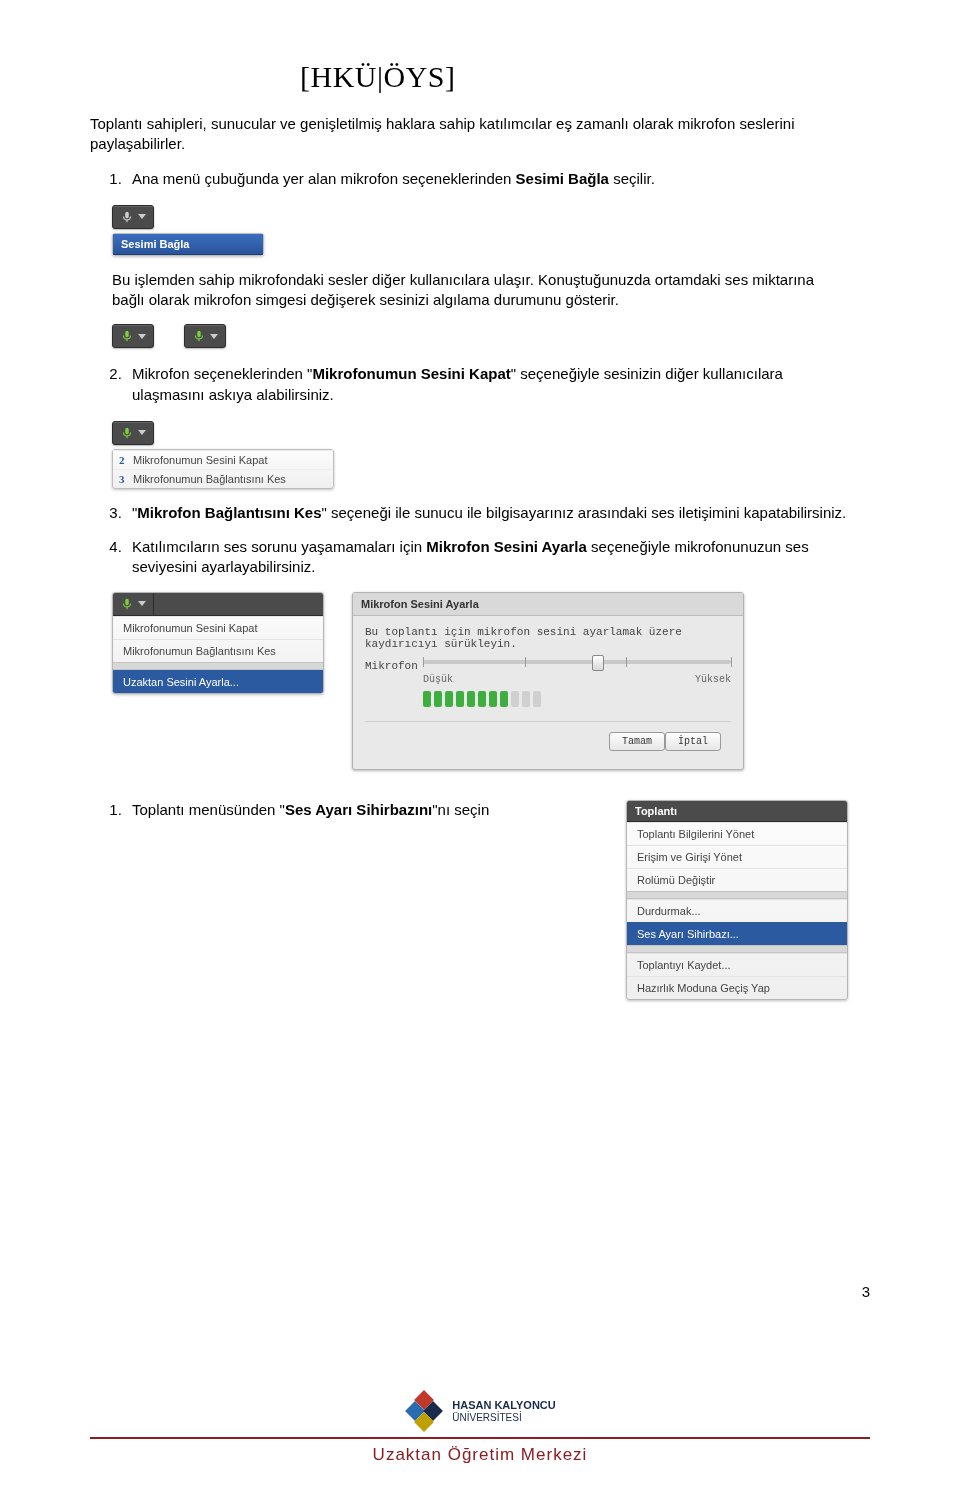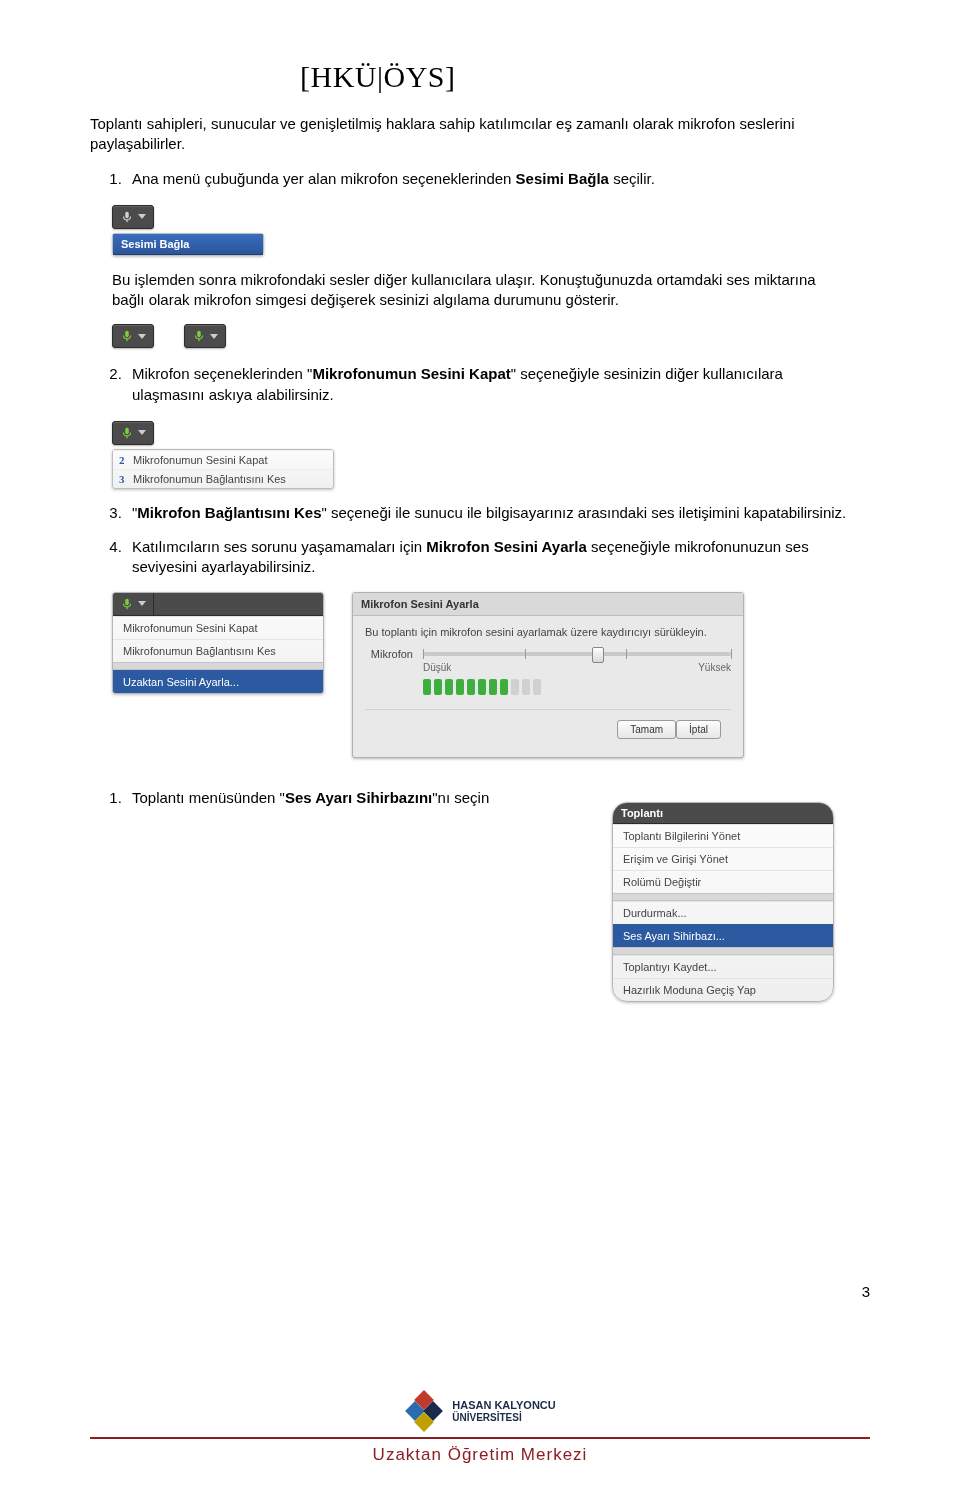--- a/index.html
+++ b/index.html
@@ -132,22 +132,22 @@
     border-radius:3px;
     background:#e9e9e9;
     font-size:11px;
     color:#444;
     box-shadow:0 1px 3px rgba(0,0,0,.3);
     margin-bottom:30px;
   }
   .dialog .dlg-title{
     background:#d9d9d9;padding:5px 8px;font-weight:bold;border-bottom:1px solid #bcbcbc;color:#333;
   }
-  .dialog .dlg-body{padding:10px 12px 8px 12px;}
-  .dialog .slider-row{display:flex;align-items:center;gap:10px;margin:10px 0 2px;}
+  .dialog .dlg-body{padding:10px 12px 8px 12px;font-family:Liberation Mono, monospace;}
+  .dialog .slider-row{display:flex;gap:10px;margin:10px 0 2px;}
   .dialog .slider-track{
     flex:1;height:4px;background:#c9c9c9;border-radius:2px;position:relative;
   }
   .dialog .slider-track .tick{
     position:absolute;top:-3px;width:1px;height:10px;background:#9a9a9a;
   }
   .dialog .slider-thumb{
     position:absolute;top:-5px;left:55%;width:10px;height:14px;background:linear-gradient(#fefefe,#d8d8d8);border:1px solid #888;border-radius:2px;
   }
   .dialog .slider-labels{display:flex;justify-content:space-between;margin:2px 0 6px 58px;font-size:10px;color:#666;}
@@ -162,21 +162,21 @@
     display:flex;justify-content:flex-end;padding:10px 10px 10px;border-top:1px solid #d1d1d1;margin-top:14px;
   }
   .dialog .btn{
     background:linear-gradient(#fdfdfd,#e6e6e6);border:1px solid #9a9a9a;border-radius:3px;padding:3px 12px;font-size:10px;color:#333;
   }
   
   .footer-area{
     position:absolute;bottom:20px;left:0;right:0;padding:0 90px;
   }
   .footer-logo{
-    display:flex;justify-content:center;align-items:center;gap:8px;margin-bottom:6px;font-weight:bold;
+    display:flex;justify-content:center;align-items:center;gap:8px;margin-bottom:6px;
   }
   .hku-mark{position:relative;width:40px;height:40px;}
   .hku-mark .d{position:absolute;width:14px;height:14px;transform:rotate(45deg);}
   .hku-mark .d1{background:#c0392b;left:13px;top:2px;}
   .hku-mark .d2{background:#2b6cb0;left:4px;top:13px;}
   .hku-mark .d3{background:#1a2a4a;left:22px;top:13px;}
   .hku-mark .d4{background:#c0a000;left:13px;top:24px;}
   .hku-txt{font-size:10px;color:#1a2a4a;line-height:1.1;}
   .hku-txt b{font-size:11px;}
   .footer-bar{
@@ -213,21 +213,21 @@
         </span>
         <span class="triangle"></span>
       </div>
     </div>
     <br>
     <div class="mock-dropdown" style="margin-top:-6px;">
       <div class="mock-dd-header">Sesimi Bağla</div>
     </div>
   </div>
 
-  <p class="body-text" style="margin-left:22px;">Bu işlemden sonra mikrofondaki sesler diğer kullanıcılara ulaşır. Konuştuğunuzda ortamdaki ses miktarına bağlı olarak mikrofon simgesi değişerek sesinizi algılama durumunu gösterir.</p>
+  <p class="body-text" style="margin-left:22px;">Bu işlemden sahip mikrofondaki sesler diğer kullanıcılara ulaşır. Konuştuğunuzda ortamdaki ses miktarına bağlı olarak mikrofon simgesi değişerek sesinizi algılama durumunu gösterir.</p>
 
   <div class="mic-pair">
     <div class="mock-bar" style="margin:0;">
       <div class="mock-cell">
         <span class="ico mic-green">
           <svg viewBox="0 0 24 24">
               <path d="M12 14a3 3 0 003-3V6a3 3 0 10-6 0v5a3 3 0 003 3zm5-3a5 5 0 01-10 0H5a7 7 0 006 6.9V21h2v-3.1A7 7 0 0019 11h-2z"></path>
             </svg>
         </span>
         <span class="triangle"></span>
@@ -342,21 +342,21 @@
   </div>
 
 
   <div class="meeting-wrap">
     <ol class="num-list" start="1" style="margin:0;flex:1;">
       <li>
         <span>Toplantı menüsünden "</span><span class="inline-bold">Ses Ayarı Sihirbazını</span><span>"nı seçin</span>
       </li>
     </ol>
 
-    <div class="mock-menu" style="margin:14px;width:220px;border-radius:15px;">
+    <div class="mock-menu" style="margin:0;width:220px;">
       <div class="mheader">Toplantı</div>
       <div class="mitem">Toplantı Bilgilerini Yönet</div>
       <div class="mitem">Erişim ve Girişi Yönet</div>
       <div class="mitem">Rolümü Değiştir</div>
       <div class="msep"></div>
       <div class="mitem">Durdurmak...</div>
       <div class="mitem hl">Ses Ayarı Sihirbazı...</div>
       <div class="msep"></div>
       <div class="mitem">Toplantıyı Kaydet...</div>
       <div class="mitem">Hazırlık Moduna Geçiş Yap</div>

